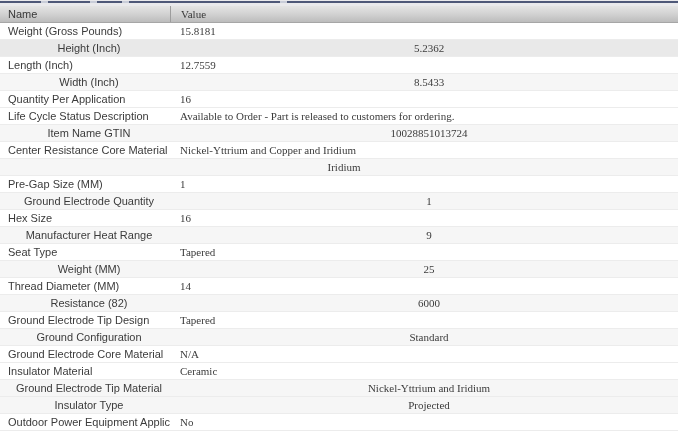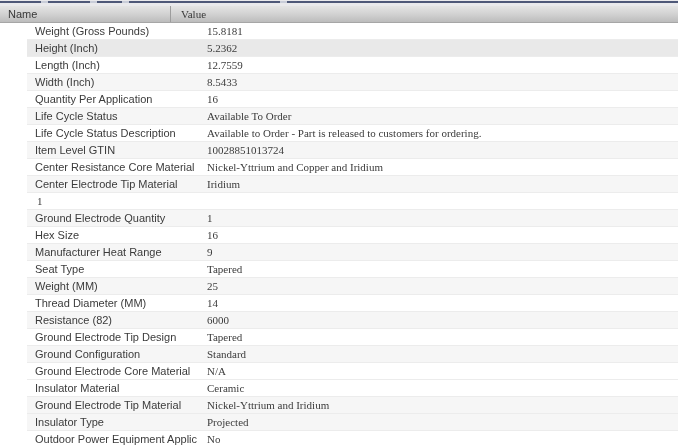--- a/index.html
+++ b/index.html
@@ -61,23 +61,22 @@
     align-items: center;
     color: #383838;
   }
   .tbody .tr {
     display: flex;
     height: 17px;
     box-sizing: border-box;
     align-items: center;
     background: #ffffff;
     border-bottom: 1px solid #ececec;
-    margin-left: 27px;
-  }
-  .tbody .tr.alt { background: var(--row-alt, #f6f6f6); }
+  }
+  .tbody .tr.alt { background: var(--row-alt, #f6f6f6); text-align: center; }
   .tbody .tr.hl  { background: var(--row-highlight, #e9e9e9); }
 
   .name-col {
     flex: none;
     width: 162px;
     padding-left: 8px;
     white-space: nowrap;
     overflow: hidden;
   }
   .th.name-col {
@@ -126,46 +125,42 @@
   <div class="tr alt">
     <div class="name-col">Width (Inch)</div>
     <div class="value-col">8.5433</div>
   </div>
 
   <div class="tr">
     <div class="name-col">Quantity Per Application</div>
     <div class="value-col">16</div>
   </div>
 
-  <div class="tr alt">
-    <div class="name-col">Life Cycle Status</div>
-    <div class="value-col">Available To Order</div>
-  </div>
 
   <div class="tr">
     <div class="name-col">Life Cycle Status Description</div>
     <div class="value-col">Available to Order - Part is released to customers for ordering.</div>
   </div>
 
   <div class="tr alt">
-    <div class="name-col">Item Level GTIN</div>
+    <div class="name-col">Item Name GTIN</div>
     <div class="value-col">10028851013724</div>
   </div>
 
   <div class="tr">
     <div class="name-col">Center Resistance Core Material</div>
     <div class="value-col">Nickel-Yttrium and Copper and Iridium</div>
   </div>
 
   <div class="tr alt">
-    <div class="name-col">Center Electrode Tip Material</div>
     <div class="value-col">Iridium</div>
   </div>
 
   <div class="tr">
+    <div class="name-col">Pre-Gap Size (MM)</div>
     <div class="value-col">1</div>
   </div>
 
   <div class="tr alt">
     <div class="name-col">Ground Electrode Quantity</div>
     <div class="value-col">1</div>
   </div>
 
   <div class="tr">
     <div class="name-col">Hex Size</div>

